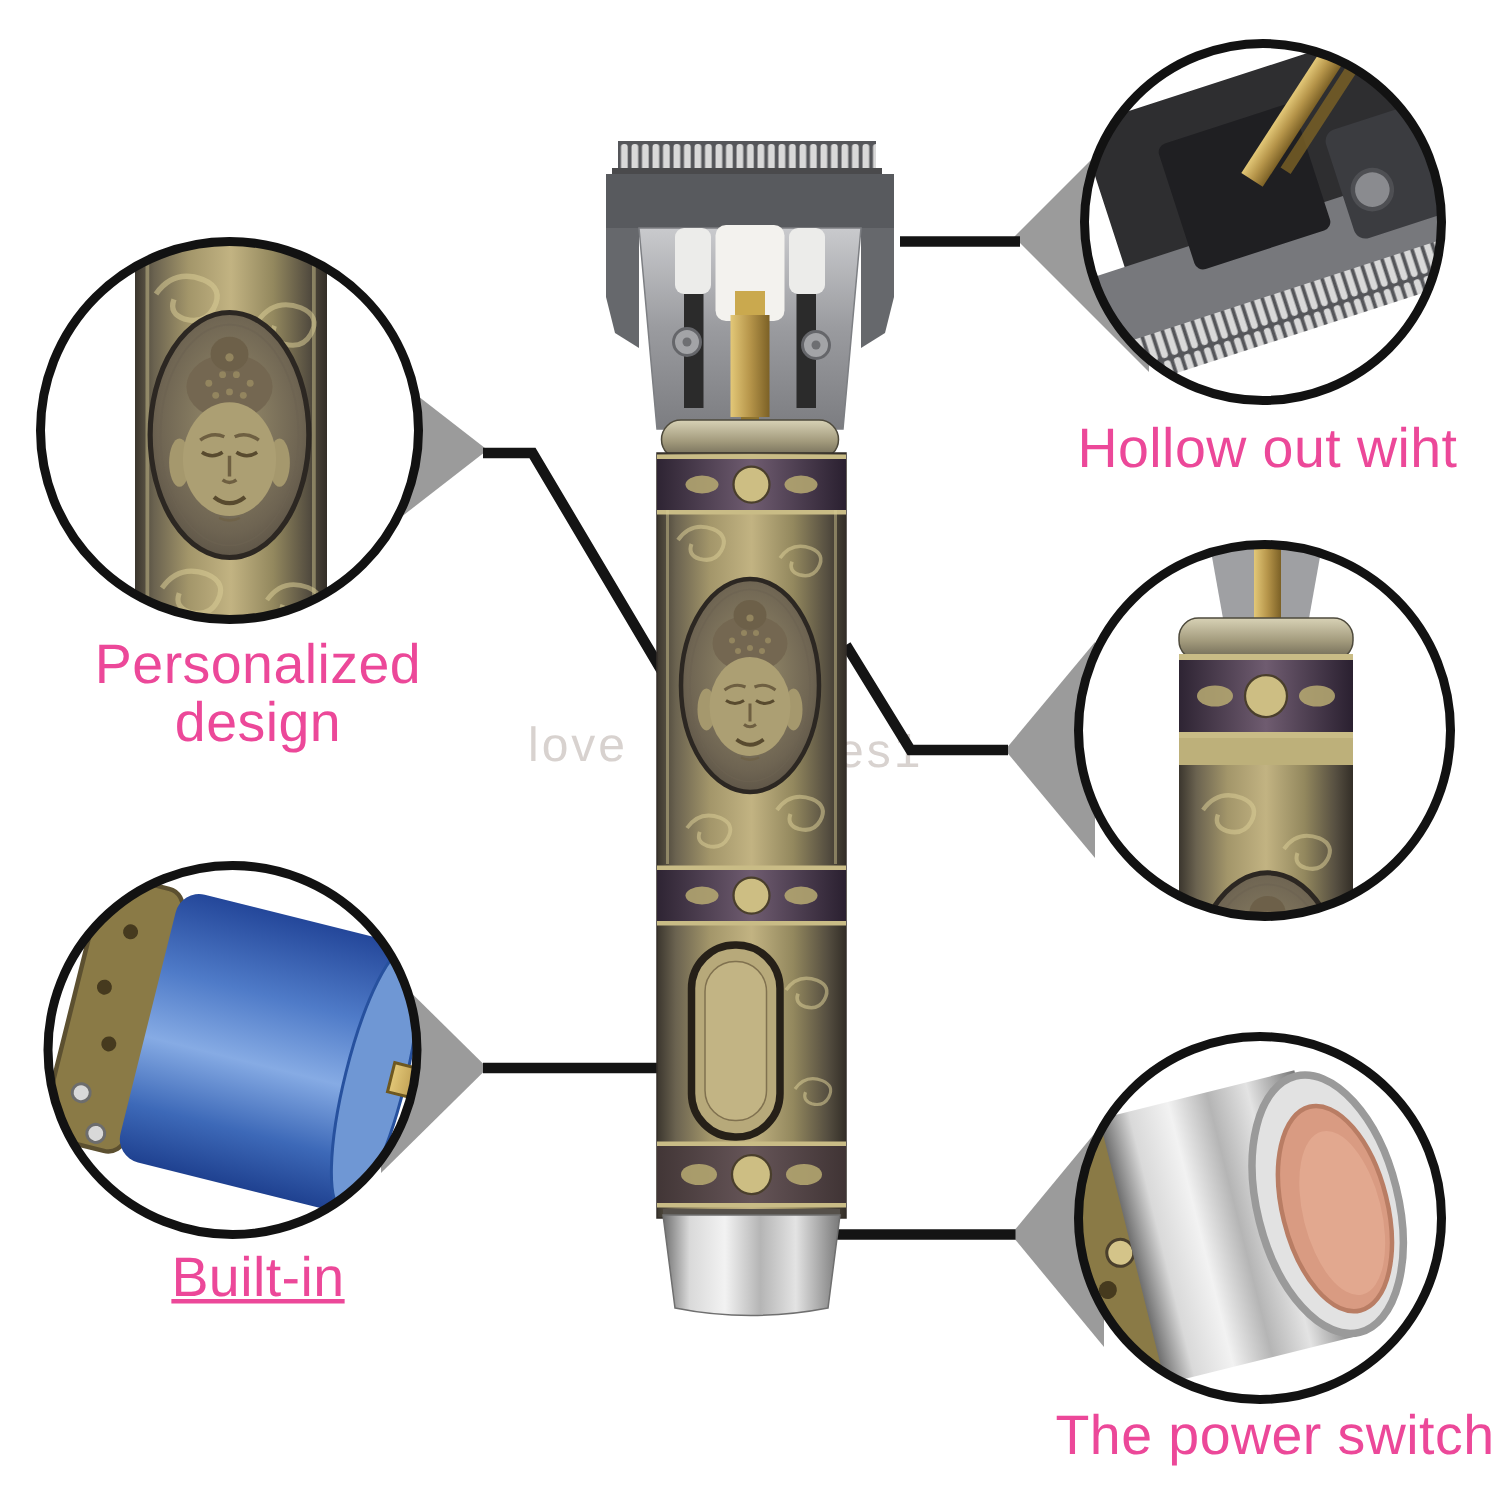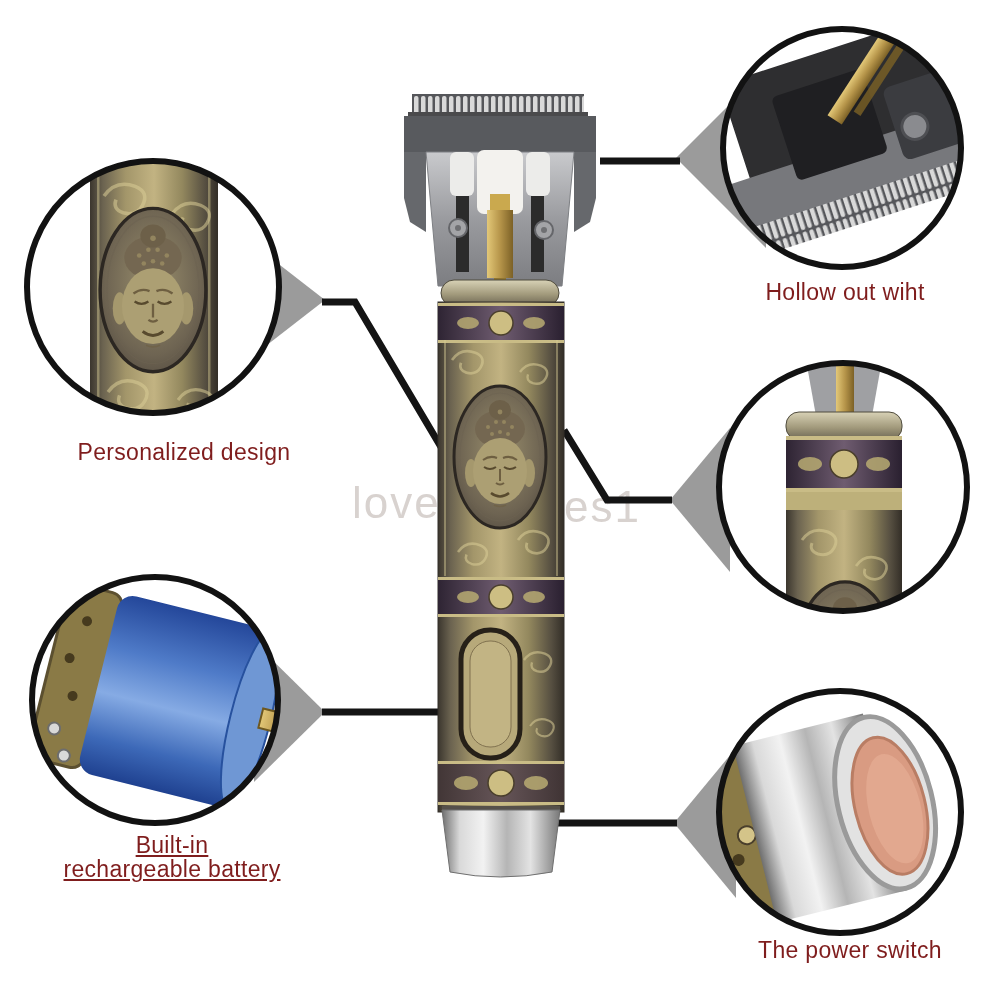--- a/index.html
+++ b/index.html
@@ -2,26 +2,26 @@
 <html><head>
 <meta charset="utf-8">
 <style>
   html,body{margin:0;padding:0;background:#ffffff;}
   .stage{
     position:relative;width:1000px;height:1000px;background:#ffffff;overflow:hidden;
     font-family:"Liberation Sans","DejaVu Sans",sans-serif;
   }
   svg.scene{position:absolute;left:0;top:0;width:1000px;height:1000px;}
   .label{
-    position:absolute;color:#7f1d1d;text-align:center;
-    font-size:23px;line-height:1.05;letter-spacing:.3px;font-weight:400;
+    position:absolute;color:#ec4899;text-align:center;
+    font-size:37px;line-height:1.05;letter-spacing:.3px;font-weight:400;
   }
   .label div{white-space:nowrap;}
   .wm{
-    position:absolute;color:#d6d0cd;font-size:44px;letter-spacing:2px;
+    position:absolute;color:#d6d0cd;font-size:32px;letter-spacing:2px;
     font-weight:400;opacity:.95;z-index:1;
   }
   .layer-top{z-index:3;}
 </style>
 </head>
 <body>
 
 <div class="stage">
 
   <div class="wm" style="left:352px;top:478px;">love</div>
@@ -315,23 +315,22 @@
           <ellipse cx="890" cy="818" rx="35" ry="70" fill="#d99b82" stroke="#b97d64" stroke-width="3"></ellipse>
           <ellipse cx="894" cy="822" rx="26" ry="56" fill="#e2a88f"></ellipse>
         </g>
       </g>
       <circle cx="840" cy="812" r="121" fill="none" stroke-width="6" stroke="#121212"></circle>
     </g>
   </svg>
 
   <div class="label layer-top" style="left:695px;top:280px;width:300px;">Hollow out wiht</div>
 
-  <div class="label layer-top" style="left:24px;top:424px;width:320px;margin-top:16px;">Personalized design</div>
+  <div class="label layer-top" style="left:12px;top:424px;width:320px;">Personalized design</div>
 
 
   <div class="label layer-top" style="left:2px;top:833px;width:340px;text-decoration:underline;">
     <div>Built-in</div>
-    <div>rechargeable battery</div>
   </div>
 
   <div class="label layer-top" style="left:690px;top:938px;width:320px;">The power switch</div>
 
 </div>
 
 </body></html>

